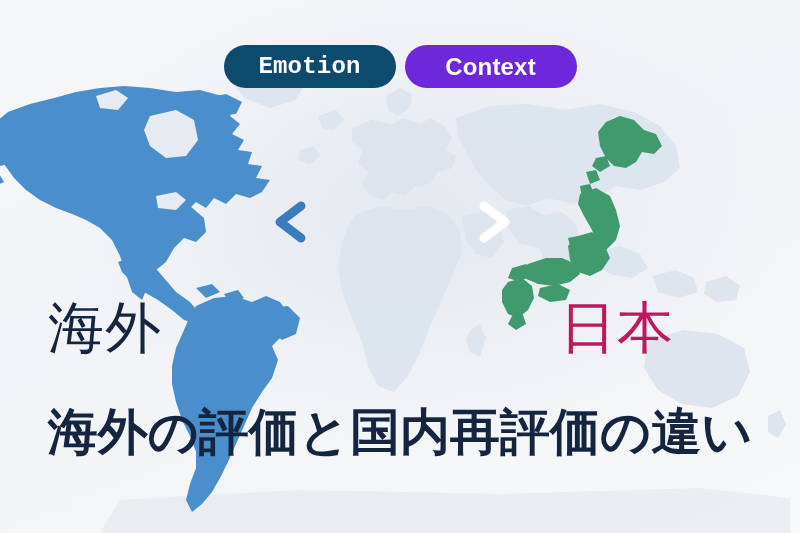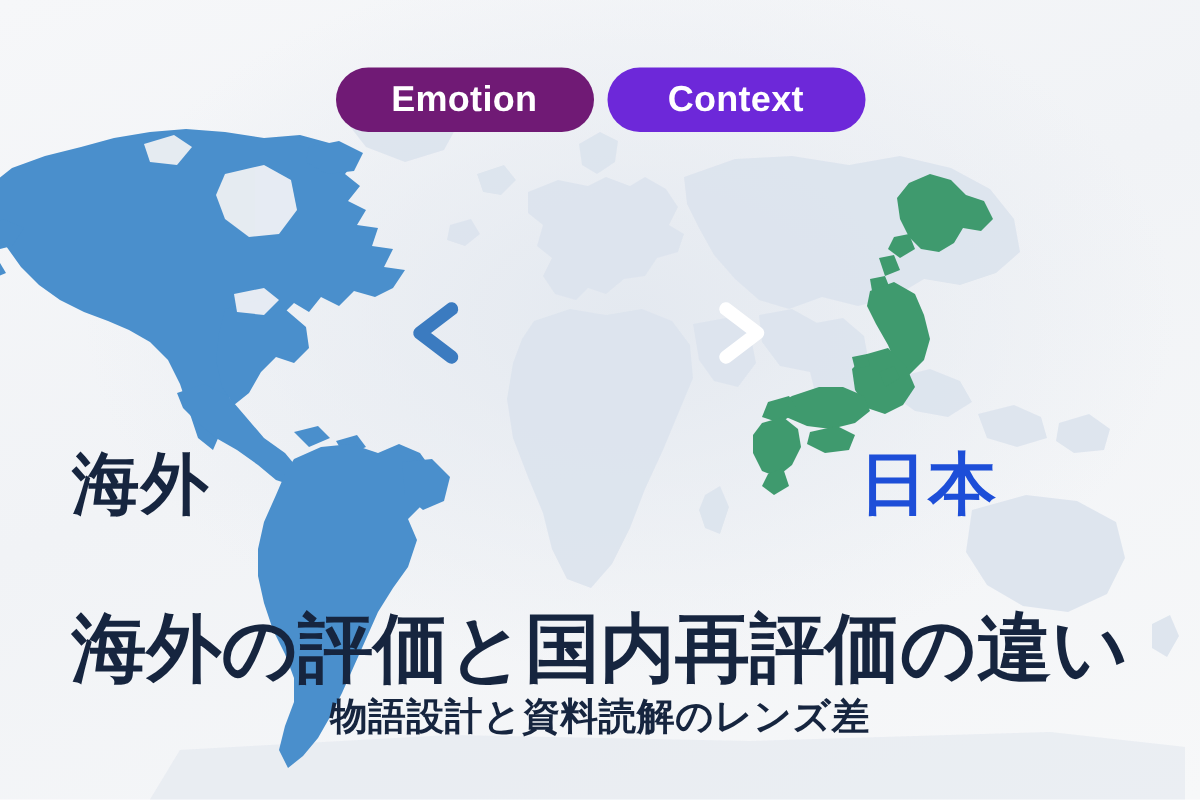--- a/index.html
+++ b/index.html
@@ -68,54 +68,53 @@
     display: flex;
     align-items: center;
     justify-content: center;
     color: #ffffff;
     font-size: 24px;
     font-weight: 600;
     letter-spacing: 0.2px;
     line-height: 1;
     white-space: nowrap;
   }
-  .pill-emotion { background: #701a75; }
+  .pill-emotion { background: #0c4a6e; font-family: Liberation Mono, monospace; }
   .pill-context { background: #6d28d9; }
 
   
   .arrow-wrap {
     position: absolute;
     left: 265px;
     top: 196px;
     width: 255px;
     height: 52px;
     z-index: 5;
     pointer-events: none;
   }
 
   
   .region-label {
     position: absolute;
     z-index: 7;
-    font-size: 45px;
-    font-weight: 700;
+    font-size: 56px;
+    font-weight: 400;
     line-height: 1;
     letter-spacing: 1px;
     white-space: nowrap;
   }
   .label-overseas {
     left: 48px;
     top: 300px;
     color: #16253f;
   }
   .label-japan {
     left: 560px;
     top: 300px;
-    color: #1d4ed8;
-    margin-left: 13px;
+    color: #be185d;
   }
 
   
   .title-block {
     position: absolute;
     left: 0;
     top: 381px;
     width: 800px;
     text-align: center;
     z-index: 8;
@@ -290,16 +289,15 @@
 
       <polyline points="219,10 240,26 219,42" fill="none" stroke="#ffffff" stroke-width="9" stroke-linecap="round" stroke-linejoin="round"></polyline>
     </svg>
   </div>
 
   <div class="region-label label-overseas">海外</div>
   <div class="region-label label-japan">日本</div>
 
   <div class="title-block">
     <div class="main-title">海外の評価と国内再評価の違い</div>
-    <div class="sub-title">物語設計と資料読解のレンズ差</div>
   </div>
 
 </div>
 
 </body></html>

